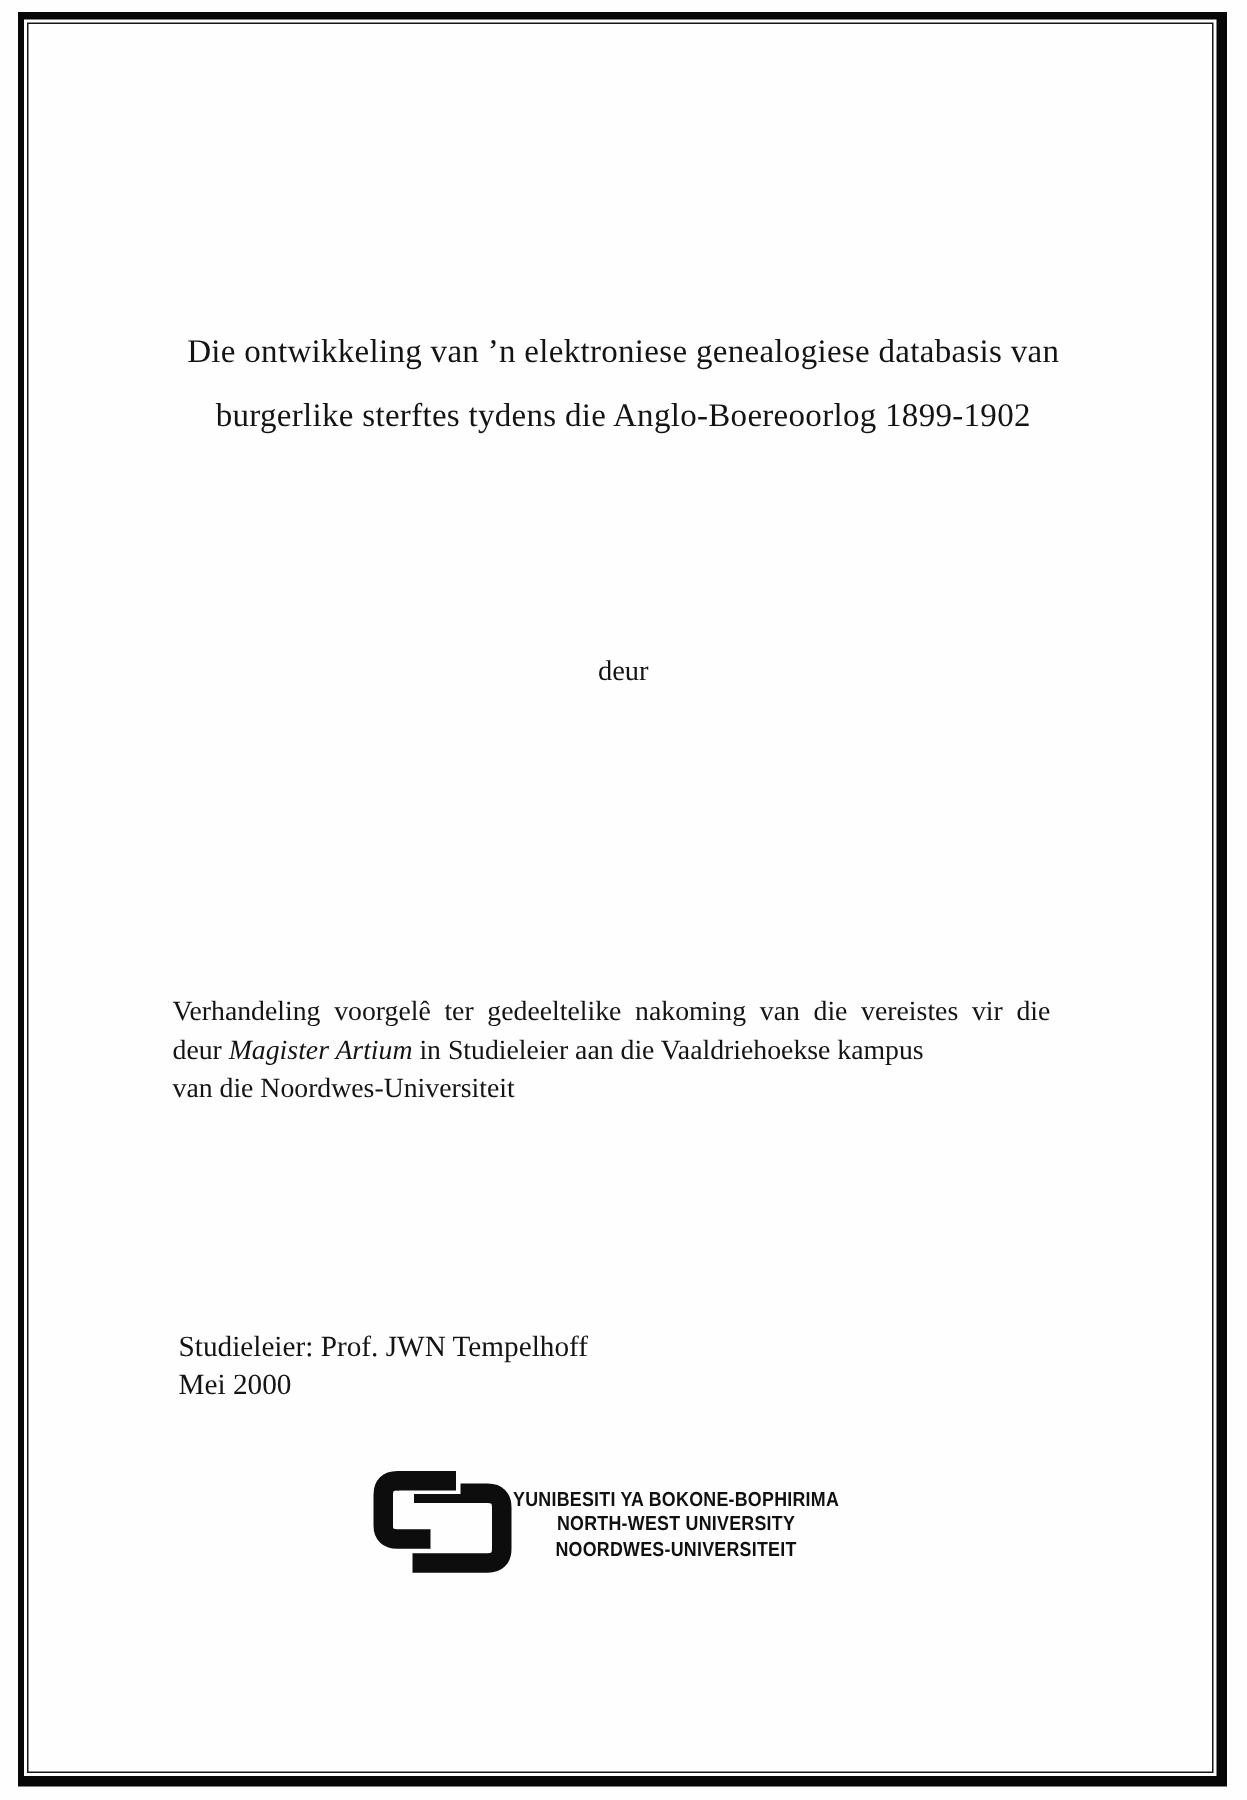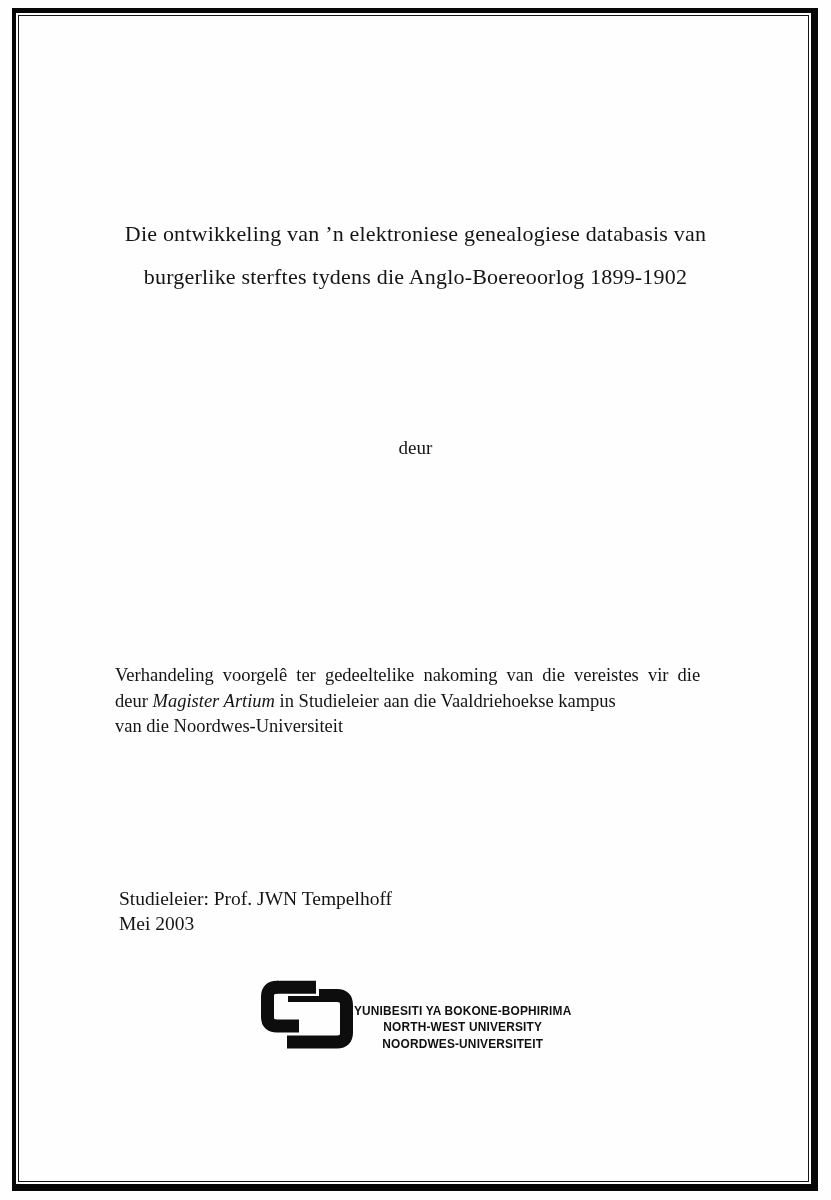--- a/index.html
+++ b/index.html
@@ -66,23 +66,23 @@
   }
   .supervisor-block {
     position: absolute;
     top: 886px; left: 105px;
     font-size: 19.5px;
     line-height: 25px;
     margin-left: 14px;
   }
   .logo {
     position: absolute;
-    top: 977px; left: 256px;
+    top: 977px; left: 244px;
     display: flex;
-    align-items: flex-end;
+    align-items: center;
   }
   .logo-mark {
     flex: 0 0 auto;
     margin-top: 2px;
   }
   .logo-text {
     margin-left: -2px;
     margin-top: 4px;
     font-family: "Liberation Sans", "DejaVu Sans", sans-serif;
     font-weight: 700;
@@ -114,21 +114,21 @@
 
 
   <div class="degree-statement">
     <div class="degree-line1">Verhandeling voorgelê ter gedeeltelike nakoming van die vereistes vir die</div>
     <div><span>deur </span><em>Magister Artium</em><span> in Studieleier aan die Vaaldriehoekse kampus</span></div>
     <div>van die Noordwes-Universiteit</div>
   </div>
 
   <div class="supervisor-block">
     <div>Studieleier: Prof. JWN Tempelhoff</div>
-    <div>Mei 2003</div>
+    <div>Mei 2000</div>
   </div>
 
   <div class="logo">
     <svg class="logo-mark" width="100" height="73" viewBox="0 0 100 73" aria-hidden="true">
 
       <path d="M60,8.2 H21 Q11.5,8.2 11.5,17.5 V38 Q11.5,47 21,47 H43" stroke="#0d0d0d" stroke-width="13" fill="none"></path>
 
       <path d="M32,16.5 H81 Q90.5,16.5 90.5,26 V53.5 Q90.5,63 81,63 H31" stroke="#fefefe" stroke-width="17.5" fill="none"></path>
       <path d="M32,16.5 H81 Q90.5,16.5 90.5,26 V53.5 Q90.5,63 81,63 H31" stroke="#0d0d0d" stroke-width="13" fill="none"></path>
 

